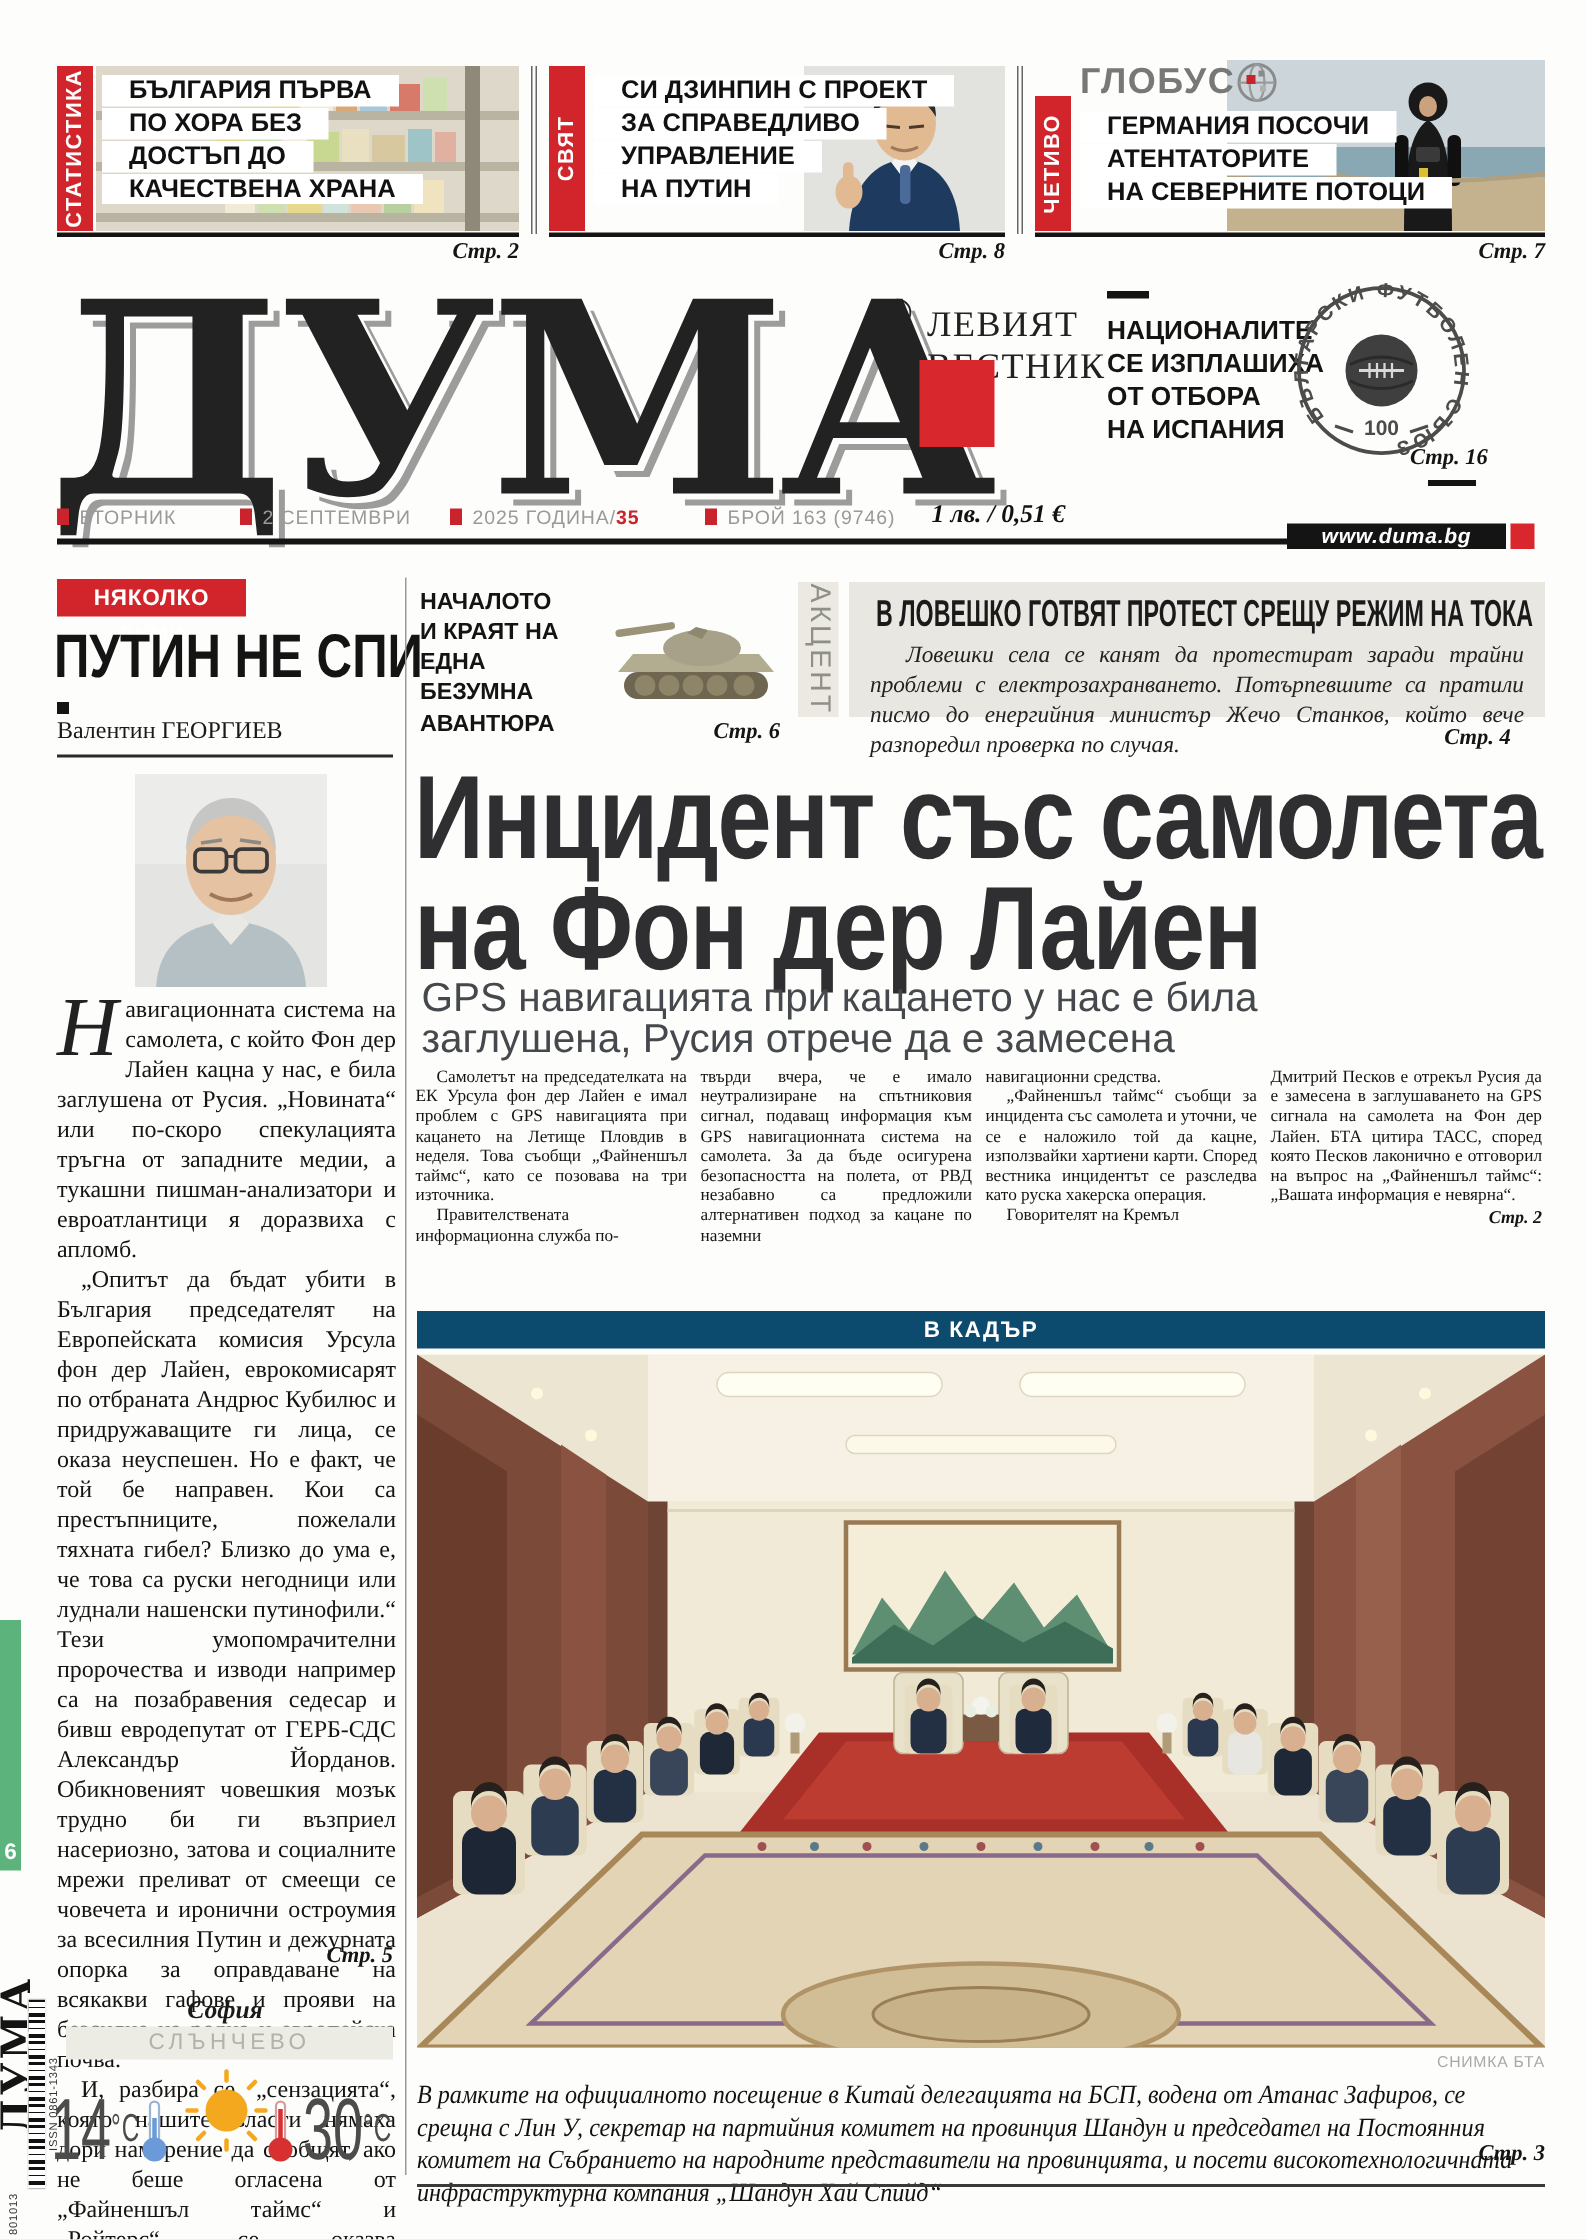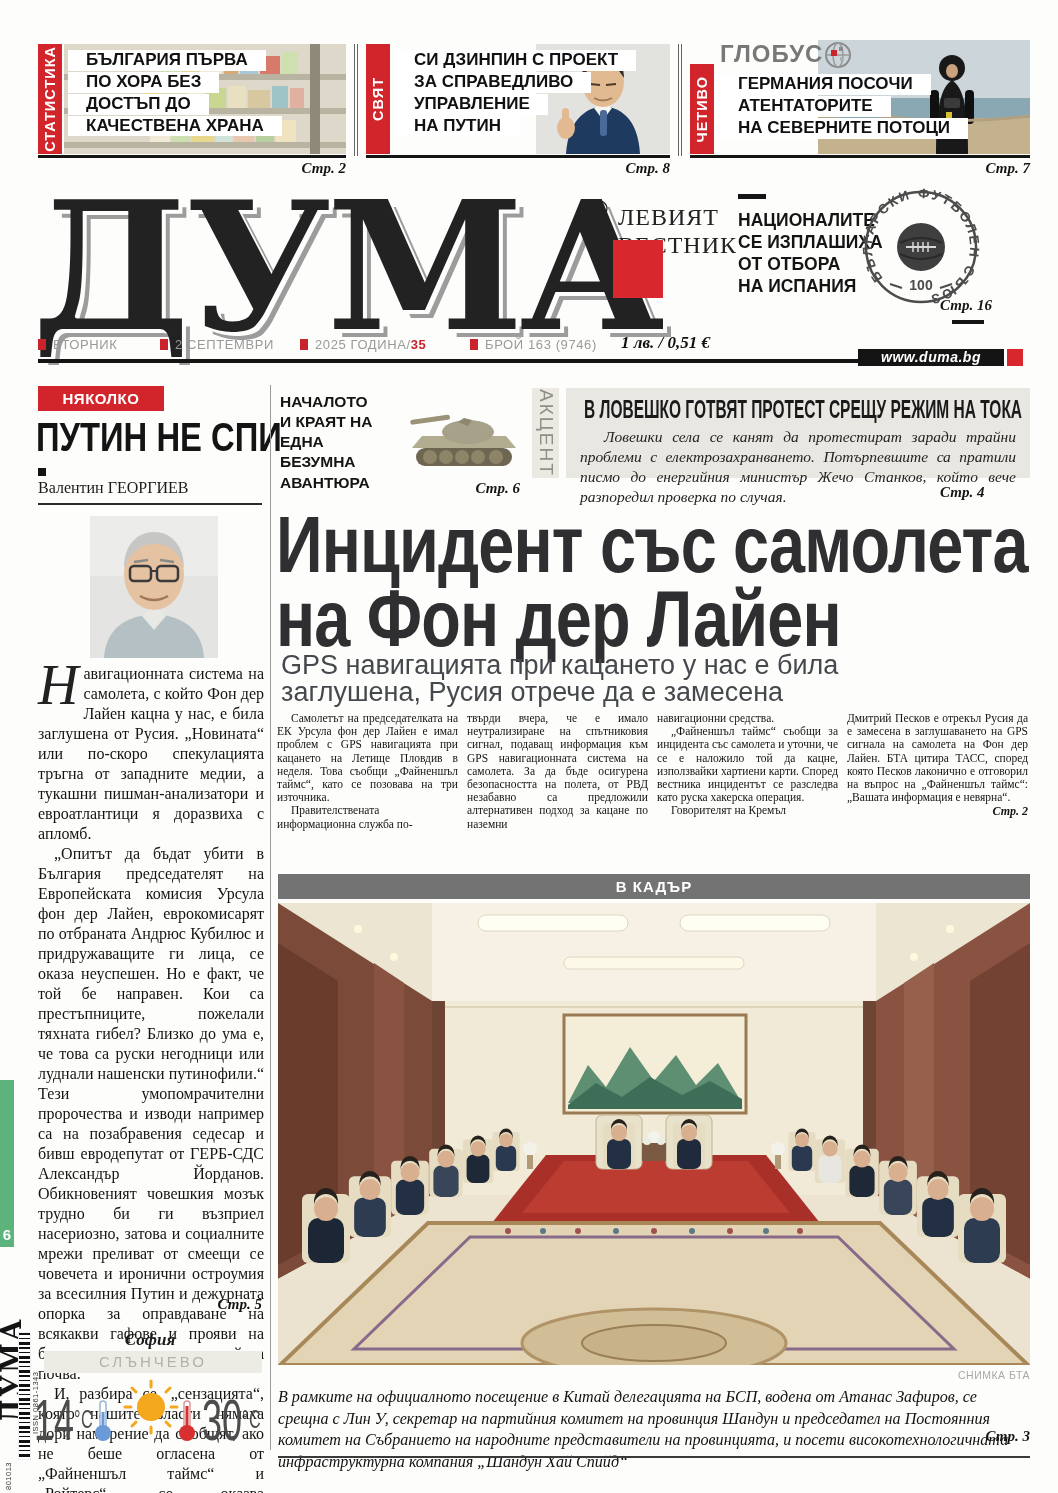--- a/index.html
+++ b/index.html
@@ -98,21 +98,21 @@
   #main-hl { font-family:"Liberation Sans",sans-serif; font-weight:bold; font-size:79px; line-height:74px;
      color:#2f2f31; transform:scaleX(0.82); transform-origin:left top; letter-spacing:-1px; white-space:nowrap; }
   #main-hl .ln { display:block; }
   #main-sub { font-family:"Liberation Sans",sans-serif; font-size:27px; line-height:27px; color:#45494d; }
 
   .mcol { position:absolute; width:181px; font-size:11.5px; line-height:13.2px; text-align:justify; color:#141414; }
   .mcol p { text-indent:14px; }
   .mcol.cont p:first-child { text-indent:0; }
   #mcol-page { text-align:right; font-size:12px; margin-top:1px; }
 
-  #kadr-banner { background:#737373; color:#fff; font-family:"Liberation Sans",sans-serif;
+  #kadr-banner { background:#0c4a6e; color:#fff; font-family:"Liberation Sans",sans-serif;
      font-weight:bold; font-size:15px; letter-spacing:1px; text-align:center; line-height:25px; }
   #photo-credit { font-family:"Liberation Sans",sans-serif; font-size:10.5px; color:#a8a8a4; letter-spacing:0.5px; text-align:right; }
   #caption { font-style:italic; font-size:17.5px; line-height:1.24; color:#111;
      transform:scaleX(0.92); transform-origin:left top; width:818px; }
   #bottom-rule { background:#3a3a3a; }
 </style>
 </head>
 <body>
 
 <div id="page">
@@ -379,21 +379,21 @@
   </div>
   <div class="abs pstr" style="left:400px; top:480px; width:120px; text-align:right;">Стр. 6</div>
 
   <div id="akcent-tag" class="abs" style="left:532px; top:388px; width:27px; height:90px;">
       <span>АКЦЕНТ</span>
     </div>
   <div id="akcent-box" class="abs" style="left:566px; top:388px; width:464px; height:90px;">
     <div id="akcent-title" style="margin:7px 0 3px 18px;">В ЛОВЕШКО ГОТВЯТ ПРОТЕСТ СРЕЩУ РЕЖИМ НА ТОКА</div>
     <div id="akcent-text" style="margin:0 14px;">Ловешки села се канят да протестират заради трайни проблеми с електрозахранването. Потърпевшите са пратили писмо до енергийния министър Жечо Станков, който вече разпоредил проверка по случая.</div>
   </div>
-  <div class="abs pstr" style="left:940px; top:484px; width:90px; text-align:left;">Стр. 4</div>
+  <div class="abs pstr" style="left:940px; top:484px; width:90px; text-align:center;">Стр. 4</div>
 
   <div id="main-hl" class="abs" style="left:276px; top:508px;">
       <span class="ln">Инцидент със самолета</span>
       <span class="ln">на Фон дер Лайен</span>
     </div>
   <div id="main-sub" class="abs" style="left:281px; top:652px; width:560px;">GPS навигацията при кацането у нас е била заглушена, Русия отрече да е замесена</div>
 
   <div class="mcol" style="left:277px; top:712px;">
       <p>Самолетът на председателката на ЕК Урсула фон дер Лайен е имал проблем с GPS навигацията при кацането на Летище Пловдив в неделя. Това съобщи „Файненшъл таймс“, като се позовава на три източника.</p>
       <p>Правителствената информационна служба по-</p>

